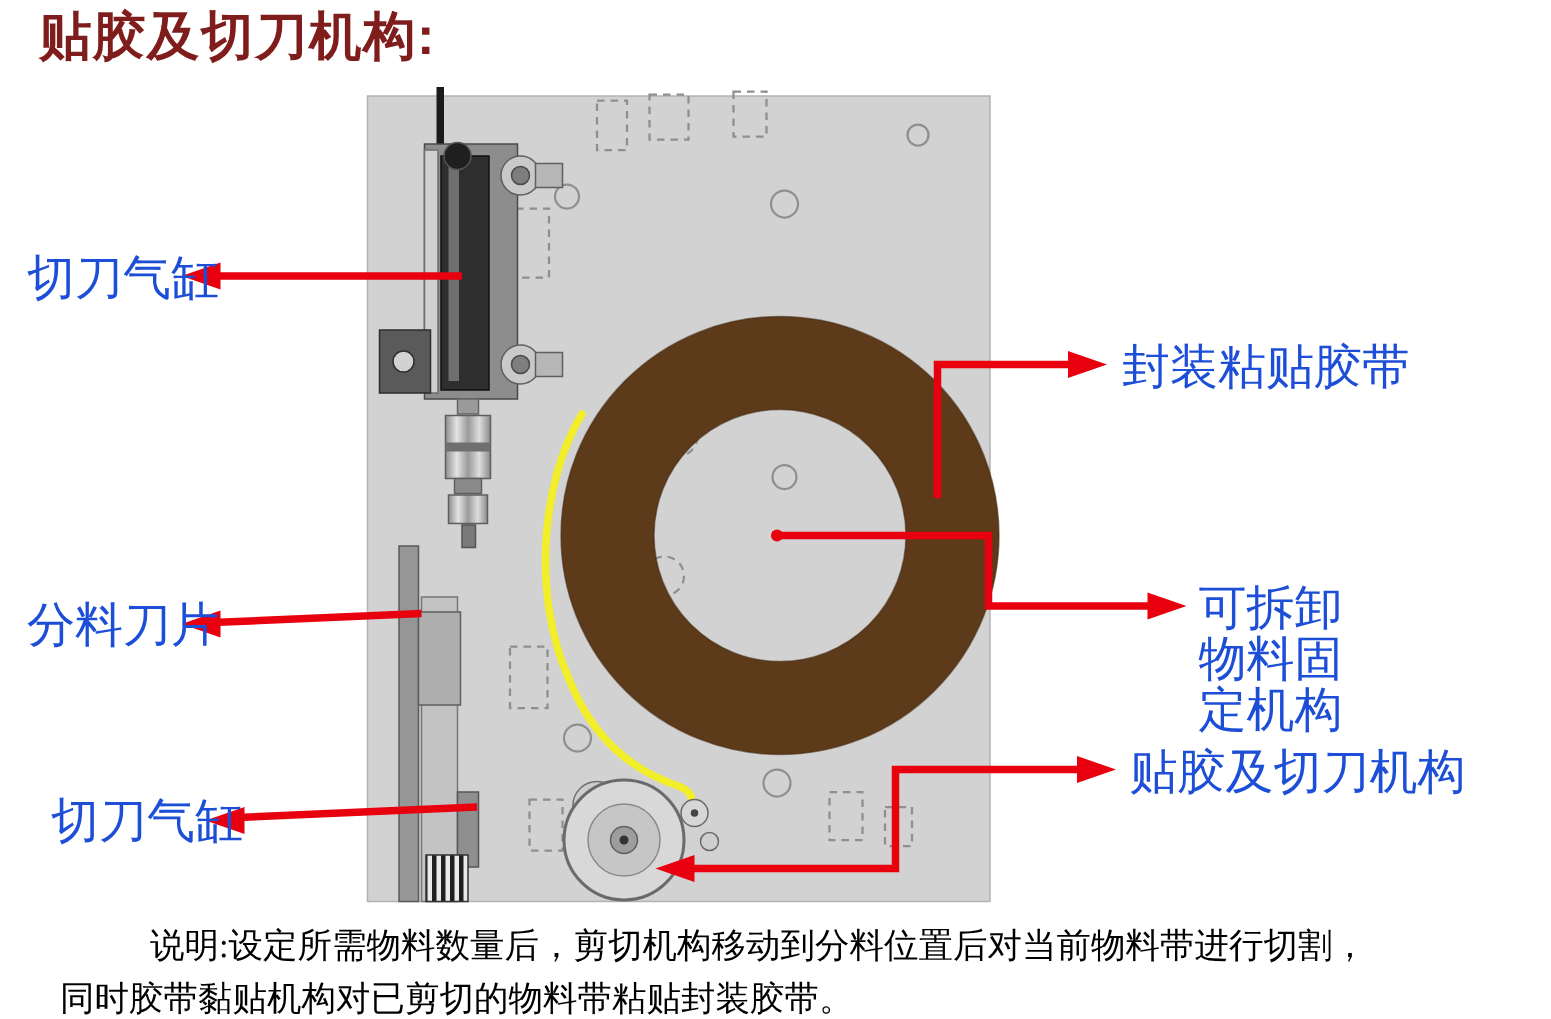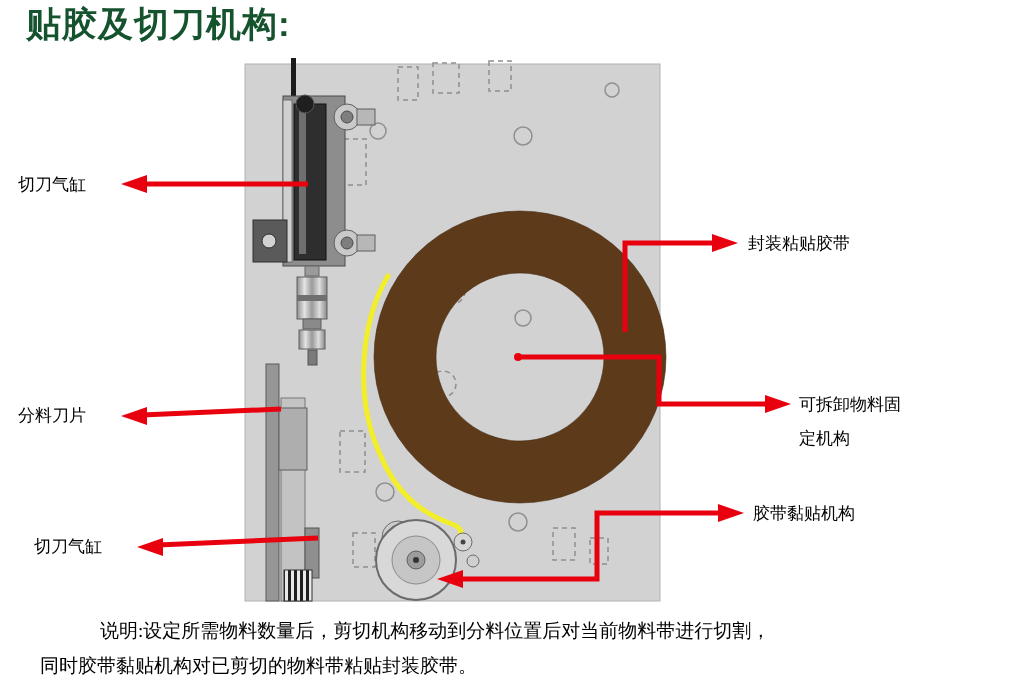--- a/index.html
+++ b/index.html
@@ -3,36 +3,36 @@
 <meta charset="utf-8">
 <style>
   html,body{margin:0;padding:0;}
   body{
     width:1034px;height:679px;position:relative;overflow:hidden;
     background:var(--background,#ffffff);
     font-family:"Liberation Sans","DejaVu Sans",sans-serif;
   }
   .title{
     position:absolute;left:26px;top:1px;margin:0;
-    font-size:35px;font-weight:bold;color:#14532d;letter-spacing:1px;
+    font-size:35px;font-weight:bold;color:#7f1d1d;letter-spacing:1px;
     font-family:"Liberation Sans","DejaVu Sans",sans-serif;white-space:nowrap;
   }
   .label{
-    position:absolute;font-size:17px;color:#000000;white-space:nowrap;
+    position:absolute;font-size:32px;color:#1d4ed8;white-space:nowrap;
     font-family:"Liberation Serif","DejaVu Serif",serif;line-height:30px;
   }
   .label.wrap{white-space:normal;width:104px;line-height:34px;word-break:break-all;}
   .l-cutter-cylinder{left:18px;top:170px;}
   .l-cutter-slider{left:18px;top:401px;}
   .l-separating-blade{left:34px;top:532px;}
   .l-packaging-tape{left:748px;top:229px;text-align:right;}
   .l-removable-fixture{left:799px;top:388px;}
   .l-tape-sticking{left:753px;top:499px;}
   .desc{
-    position:absolute;font-size:19px;color:#000;white-space:nowrap;
+    position:absolute;font-size:23px;color:#000;white-space:nowrap;
     font-family:"Liberation Serif","DejaVu Serif",serif;line-height:30px;
   }
   .desc-1{left:100px;top:616px;}
   .desc-2{left:40px;top:651px;}
   svg.diagram{position:absolute;left:0;top:0;}
   .plate{fill:var(--plate-gray,#d2d2d2);stroke:#b2b2b2;stroke-width:1;}
   .dashed rect,.dashed circle{fill:none;stroke:#8f8f8f;stroke-width:1.5;stroke-dasharray:5 4;}
   .thin-circle circle{fill:none;stroke:#8f8f8f;stroke-width:1.5;}
   .ring{fill:none;stroke:var(--tape-roll-brown,#5d3a19);stroke-width:62;}
   .ring-edge{fill:none;stroke:#3f2810;stroke-width:1;opacity:.55;}
@@ -159,18 +159,18 @@
       <polygon points="437,579 463,570 463,588"></polygon>
       <polygon points="744,513 718,504 718,522"></polygon>
     </g>
   </svg>
 
   <div class="label l-cutter-cylinder">切刀气缸</div>
   <div class="label l-cutter-slider">分料刀片</div>
   <div class="label l-separating-blade">切刀气缸</div>
   <div class="label l-packaging-tape">封装粘贴胶带</div>
   <div class="label wrap l-removable-fixture">可拆卸物料固定机构</div>
-  <div class="label l-tape-sticking">胶带黏贴机构</div>
+  <div class="label l-tape-sticking">贴胶及切刀机构</div>
 
   <div class="desc desc-1">说明:设定所需物料数量后，剪切机构移动到分料位置后对当前物料带进行切割，</div>
   <div class="desc desc-2">同时胶带黏贴机构对已剪切的物料带粘贴封装胶带。</div>
 
 </div>
 
 </body></html>

